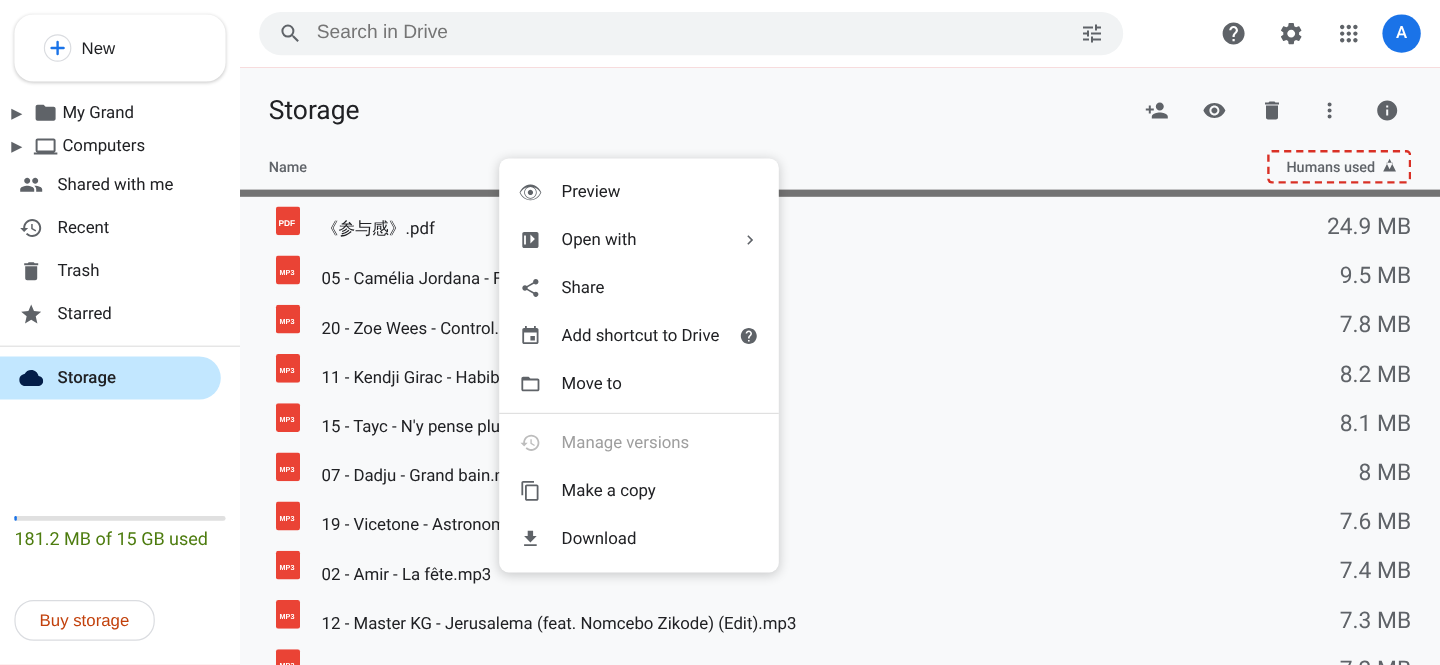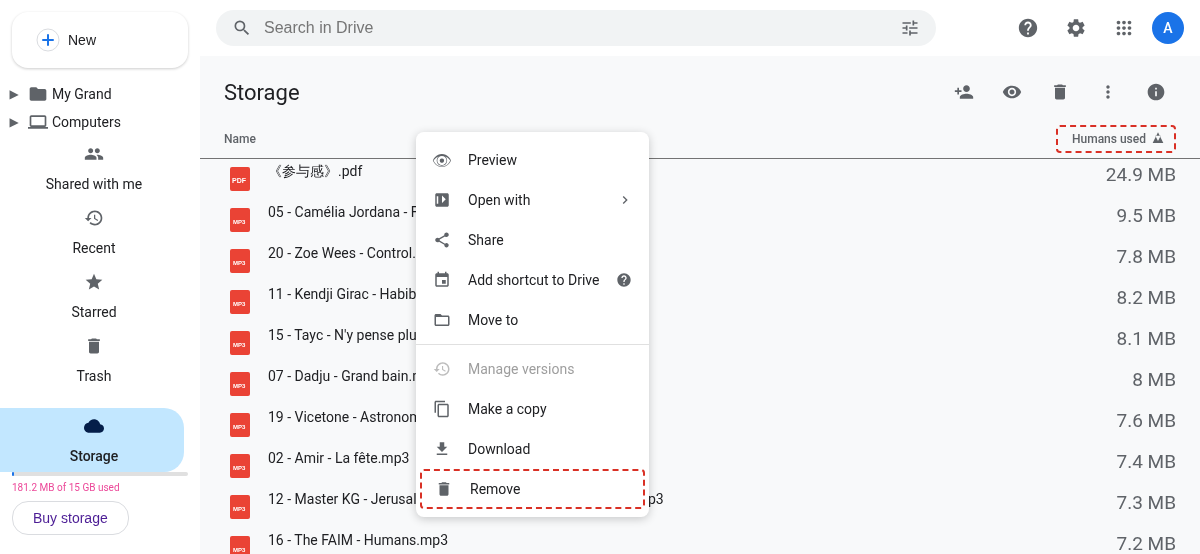--- a/index.html
+++ b/index.html
@@ -5,34 +5,34 @@
     * { box-sizing: border-box; margin: 0; padding: 0; }
     body { font-family: 'Google Sans', Roboto, Arial, sans-serif; font-size: 14px; color: #202124; background: #fff; display: flex; height: 554px; overflow: hidden; }
 
     
     #sidebar { width: 200px; min-width: 200px; display: flex; flex-direction: column; padding: 8px 0; background: #fff; }
     .logo-area { display: flex; align-items: center; padding: 8px 16px 16px 16px; gap: 4px; }
     .logo-icon { width: 40px; height: 40px; }
     .logo-text { font-size: 22px; color: #5f6368; font-weight: 400; }
     .new-btn { display: flex; align-items: center; gap: 8px; margin: 4px 12px 12px 12px; padding: 16px 24px; border-radius: 16px; box-shadow: 0 1px 3px rgba(0,0,0,0.2); cursor: pointer; background: #fff; font-size: 14px; font-weight: 500; color: #202124; border: none; }
     .plus-icon { width: 24px; height: 24px; }
-    .nav-item { display: flex; align-items: center; gap: 12px; padding: 8px 12px 8px 16px; border-radius: 0 20px 20px 0; cursor: pointer; font-size: 14px; color: #202124; margin-right: 16px; flex-direction: column; }
+    .nav-item { display: flex; align-items: center; gap: 12px; padding: 8px 12px 8px 16px; border-radius: 0 20px 20px 0; cursor: pointer; font-size: 14px; color: #202124; margin-right: 16px; }
     .nav-item.active { background: #c2e7ff; font-weight: 500; }
     .nav-item .nav-icon { width: 20px; height: 20px; display: flex; align-items: center; justify-content: center; color: #5f6368; }
     .nav-item.active .nav-icon { color: #041e49; }
     .nav-group { display: flex; align-items: center; gap: 4px; padding: 4px 4px 4px 4px; cursor: pointer; border-radius: 0 20px 20px 0; margin-right: 16px; }
     .nav-group .chevron { width: 20px; height: 20px; display: flex; align-items: center; justify-content: center; color: #5f6368; font-size: 12px; }
     .nav-group .nav-icon { width: 20px; height: 20px; display: flex; align-items: center; justify-content: center; color: #5f6368; }
     .nav-group .nav-label { font-size: 14px; color: #202124; }
     .sidebar-divider { height: 1px; background: #e0e0e0; margin: 8px 0; }
     .storage-section { margin: auto 12px 12px 12px; }
     .storage-bar-bg { background: #e0e0e0; border-radius: 4px; height: 4px; margin-bottom: 6px; }
     .storage-bar-fill { background: #1a73e8; border-radius: 4px; height: 4px; }
-    .storage-text { font-size: 10px; color: #ec4899; margin-bottom: 8px; }
-    .buy-storage-btn { display: inline-block; padding: 8px 20px; border: 1px solid #dadce0; border-radius: 16px; font-size: 14px; color: #4c1d95; cursor: pointer; background: #fff; }
+    .storage-text { font-size: 15px; color: #4d7c0f; margin-bottom: 8px; }
+    .buy-storage-btn { display: inline-block; padding: 8px 20px; border: 1px solid #dadce0; border-radius: 16px; font-size: 14px; color: #c2410c; cursor: pointer; background: #fff; margin-top: 34px; }
 
     
     #main { flex: 1; display: flex; flex-direction: column; background: #ef4444; overflow: hidden; }
 
     
     .top-bar { display: flex; align-items: center; padding: 8px 16px; background: #fff; gap: 16px; }
     .search-bar { flex: 1; display: flex; align-items: center; background: #f1f3f4; border-radius: 24px; padding: 8px 16px; gap: 12px; max-width: 720px; }
     .search-bar input { border: none; background: transparent; font-size: 16px; color: #202124; outline: none; flex: 1; }
     .search-icon { color: #5f6368; font-size: 18px; }
     .filter-icon { color: #5f6368; font-size: 18px; cursor: pointer; }
@@ -40,25 +40,25 @@
     .icon-btn { width: 40px; height: 40px; border-radius: 50%; display: flex; align-items: center; justify-content: center; cursor: pointer; color: #5f6368; font-size: 20px; }
 
     
     .content-header { display: flex; align-items: center; padding: 16px 24px 8px 24px; background: #f8f9fa; }
     .page-title { font-size: 22px; color: #202124; font-weight: 400; flex: 1; }
     .header-actions { display: flex; align-items: center; gap: 8px; }
     .header-icon-btn { width: 40px; height: 40px; border-radius: 50%; display: flex; align-items: center; justify-content: center; cursor: pointer; color: #5f6368; font-size: 18px; }
 
     
     .file-table { flex: 1; overflow-y: auto; background: #f8f9fa; }
-    .table-header { display: flex; align-items: center; padding: 4px 24px; border-bottom: 1px solid #737373; background: #f8f9fa; }
+    .table-header { display: flex; align-items: center; padding: 4px 24px; border-bottom: 6px solid #737373; background: #f8f9fa; }
     .col-name { flex: 1; font-size: 12px; color: #5f6368; font-weight: 500; padding: 8px 0; cursor: pointer; }
     .col-storage { width: 120px; text-align: right; font-size: 12px; color: #5f6368; font-weight: 500; padding: 8px 0; display: flex; align-items: center; justify-content: flex-end; gap: 4px; cursor: pointer;
       border: 2px dashed #d93025; padding: 4px 8px; border-radius: 4px; }
-    .file-row { display: flex; align-items: flex-start; padding: 4px 24px; cursor: pointer; background: transparent; border-bottom: 1px solid transparent; }
+    .file-row { display: flex; align-items: flex-end; padding: 4px 24px; cursor: pointer; background: transparent; border-bottom: 1px solid transparent; }
     .file-icon { width: 32px; height: 32px; margin-right: 12px; flex-shrink: 0; display: flex; align-items: center; justify-content: center; }
     .file-name { flex: 1; font-size: 14px; color: #202124; white-space: nowrap; overflow: hidden; text-overflow: ellipsis; }
     .file-size { width: 120px; text-align: right; font-size: 19px; color: #5f6368; }
 
     
     .context-menu { position: absolute; left: 416px; top: 132px; background: #fff; border-radius: 8px; box-shadow: 0 2px 10px rgba(0,0,0,0.2); min-width: 220px; z-index: 100; padding: 8px 0; }
     .menu-item { display: flex; align-items: center; padding: 10px 16px; gap: 16px; cursor: pointer; font-size: 14px; color: #202124; }
     .menu-item.disabled { color: #9e9e9e; cursor: default; }
     .menu-item.highlighted { border: 2px dashed #d93025; border-radius: 4px; margin: 0 4px; padding: 8px 12px; }
     .menu-icon { width: 20px; height: 20px; display: flex; align-items: center; justify-content: center; color: #5f6368; font-size: 16px; }
@@ -118,33 +118,33 @@
       <svg viewBox="0 0 24 24" width="20" height="20">
           <path d="M13 3c-4.97 0-9 4.03-9 9H1l3.89 3.89.07.14L9 12H6c0-3.87 3.13-7 7-7s7 3.13 7 7-3.13 7-7 7c-1.93 0-3.68-.79-4.94-2.06l-1.42 1.42C8.27 19.99 10.51 21 13 21c4.97 0 9-4.03 9-9s-4.03-9-9-9zm-1 5v5l4.28 2.54.72-1.21-3.5-2.08V8H12z" fill="#5f6368"></path>
         </svg>
     </span>
     <span>Recent</span>
   </div>
 
   <div class="nav-item">
     <span class="nav-icon">
       <svg viewBox="0 0 24 24" width="20" height="20">
+          <path d="M6 19c0 1.1.9 2 2 2h8c1.1 0 2-.9 2-2V7H6v12zM19 4h-3.5l-1-1h-5l-1 1H5v2h14V4z" fill="#5f6368"></path>
+        </svg>
+    </span>
+    <span>Trash</span>
+  </div>
+
+  <div class="nav-item">
+    <span class="nav-icon">
+      <svg viewBox="0 0 24 24" width="20" height="20">
           <path d="M12 17.27L18.18 21l-1.64-7.03L22 9.24l-7.19-.61L12 2 9.19 8.63 2 9.24l5.46 4.73L5.82 21z" fill="#5f6368"></path>
         </svg>
     </span>
     <span>Starred</span>
-  </div>
-
-  <div class="nav-item">
-    <span class="nav-icon">
-      <svg viewBox="0 0 24 24" width="20" height="20">
-          <path d="M6 19c0 1.1.9 2 2 2h8c1.1 0 2-.9 2-2V7H6v12zM19 4h-3.5l-1-1h-5l-1 1H5v2h14V4z" fill="#5f6368"></path>
-        </svg>
-    </span>
-    <span>Trash</span>
   </div>
 
   <div class="sidebar-divider"></div>
 
   <div class="nav-item active">
     <span class="nav-icon">
       <svg viewBox="0 0 24 24" width="20" height="20">
           <path d="M19.35 10.04C18.67 6.59 15.64 4 12 4 9.11 4 6.6 5.64 5.35 8.04 2.34 8.36 0 10.91 0 14c0 3.31 2.69 6 6 6h13c2.76 0 5-2.24 5-5 0-2.64-2.05-4.78-4.65-4.96z" fill="#041e49"></path>
         </svg>
     </span>
@@ -417,22 +417,13 @@
   </div>
     <div class="menu-item">
     <span class="menu-icon">
         <svg viewBox="0 0 24 24" width="18" height="18">
           <path d="M19 9h-4V3H9v6H5l7 7 7-7zM5 18v2h14v-2H5z" fill="#5f6368"></path>
         </svg>
       </span>
     <span>Download</span>
 
   </div>
-    <div class="menu-item highlighted">
-    <span class="menu-icon">
-        <svg viewBox="0 0 24 24" width="18" height="18">
-          <path d="M6 19c0 1.1.9 2 2 2h8c1.1 0 2-.9 2-2V7H6v12zM19 4h-3.5l-1-1h-5l-1 1H5v2h14V4z" fill="#5f6368"></path>
-        </svg>
-      </span>
-    <span>Remove</span>
-
-  </div>
   </div>
 
 </body></html>

